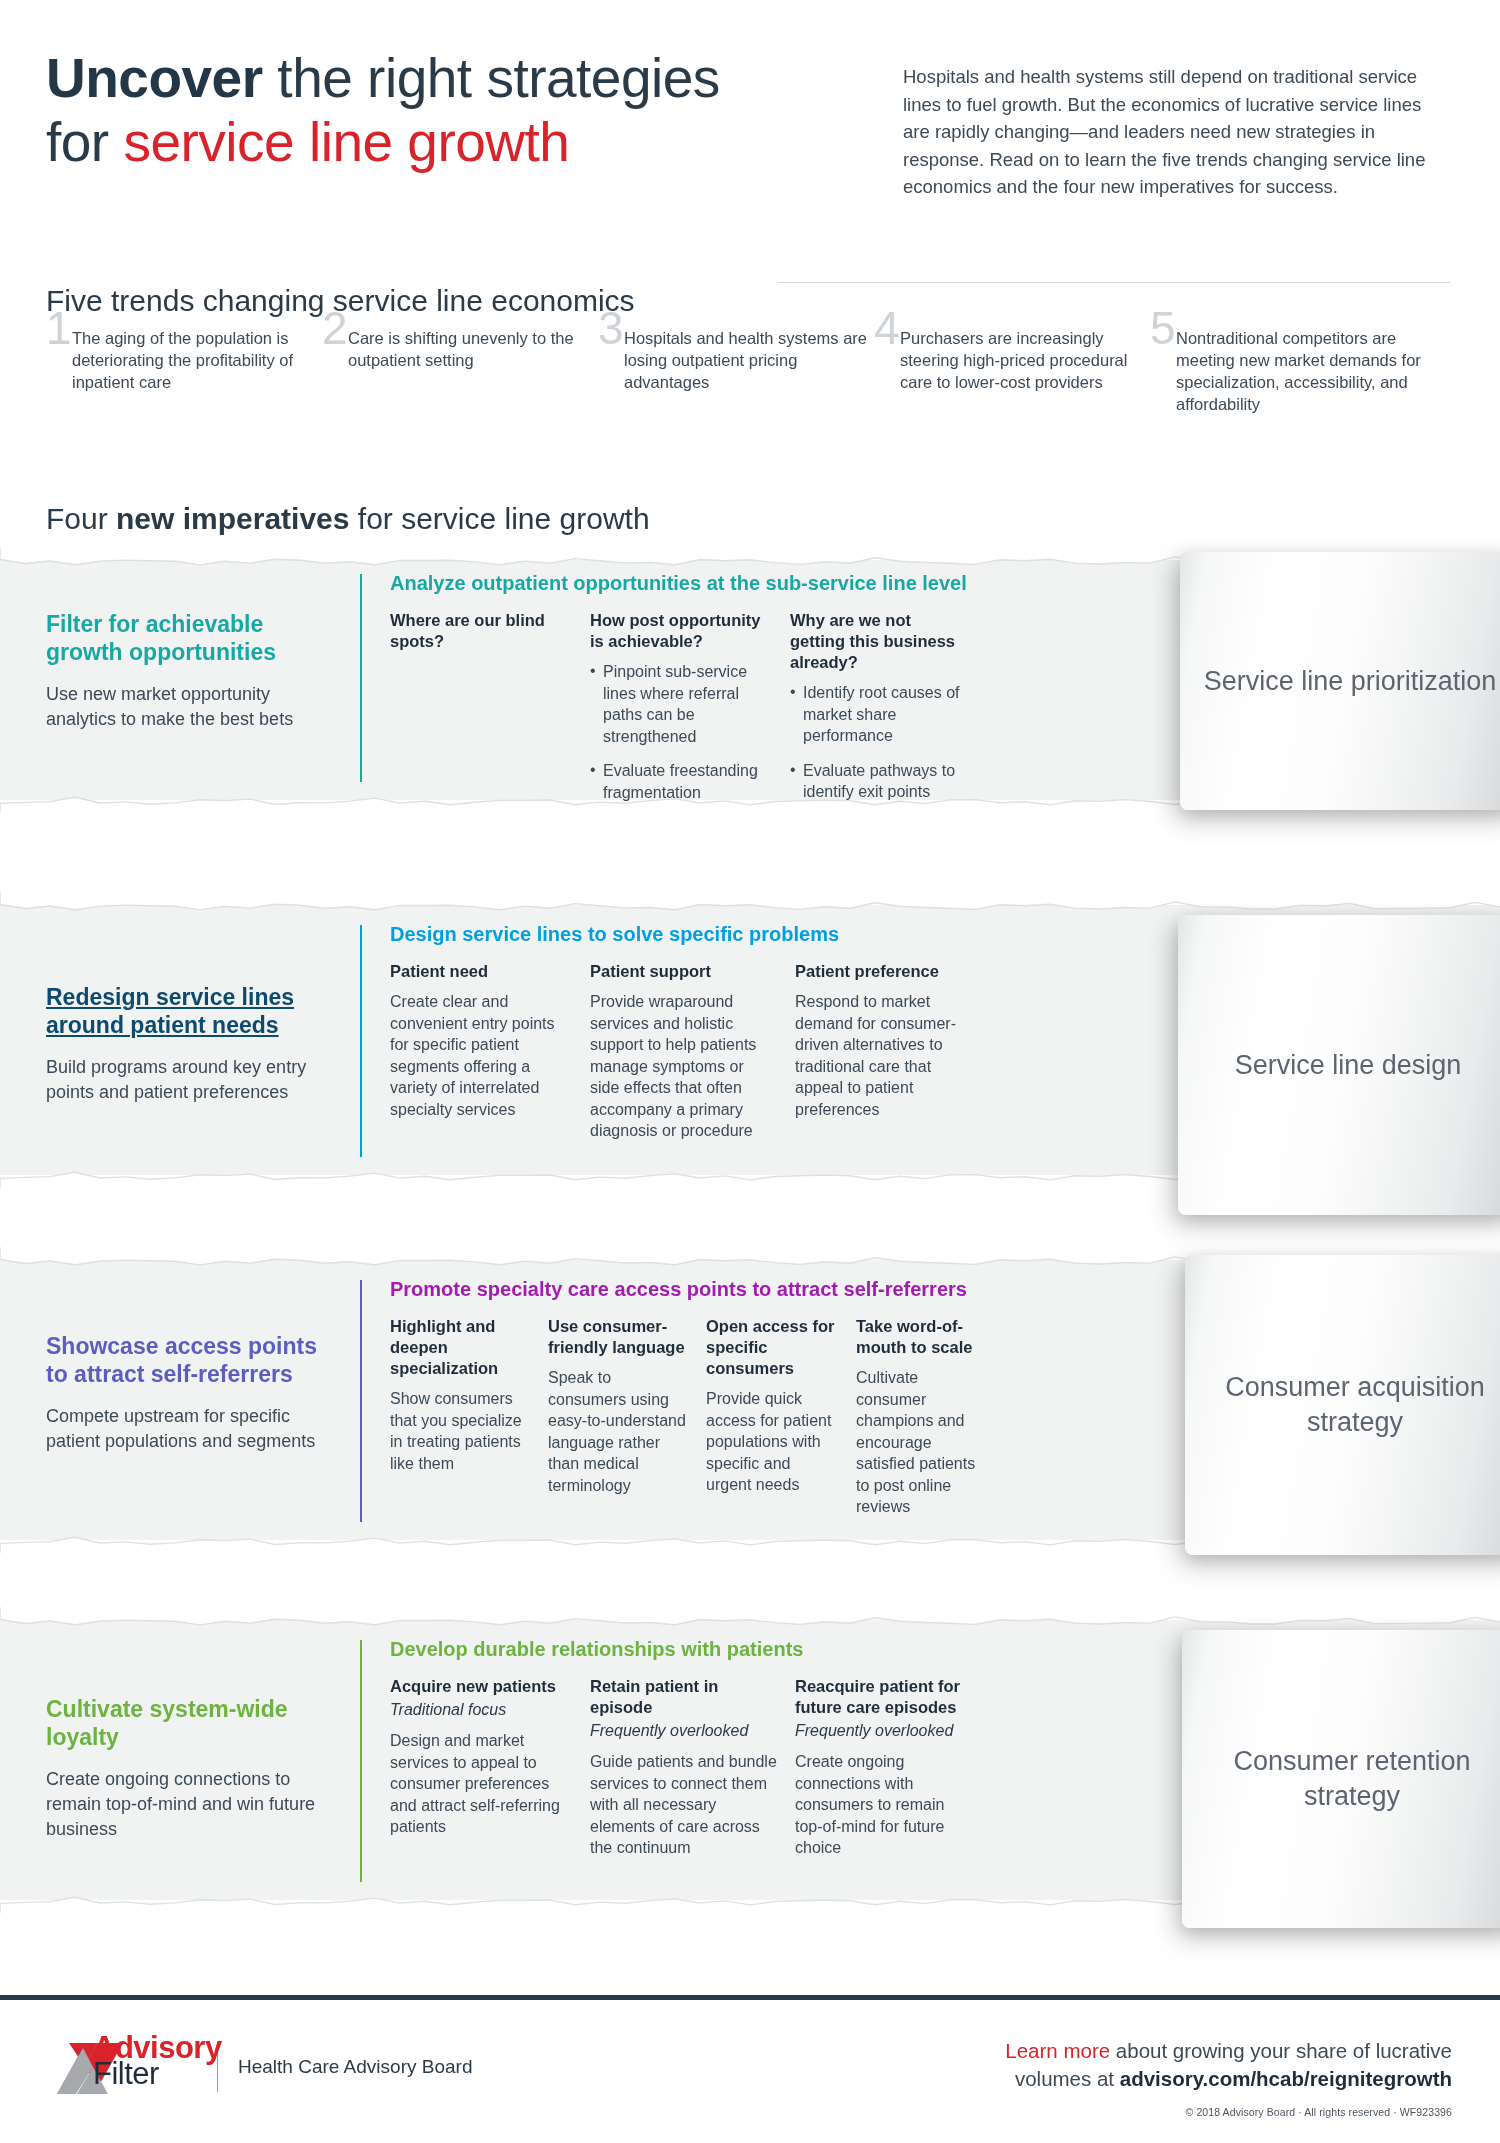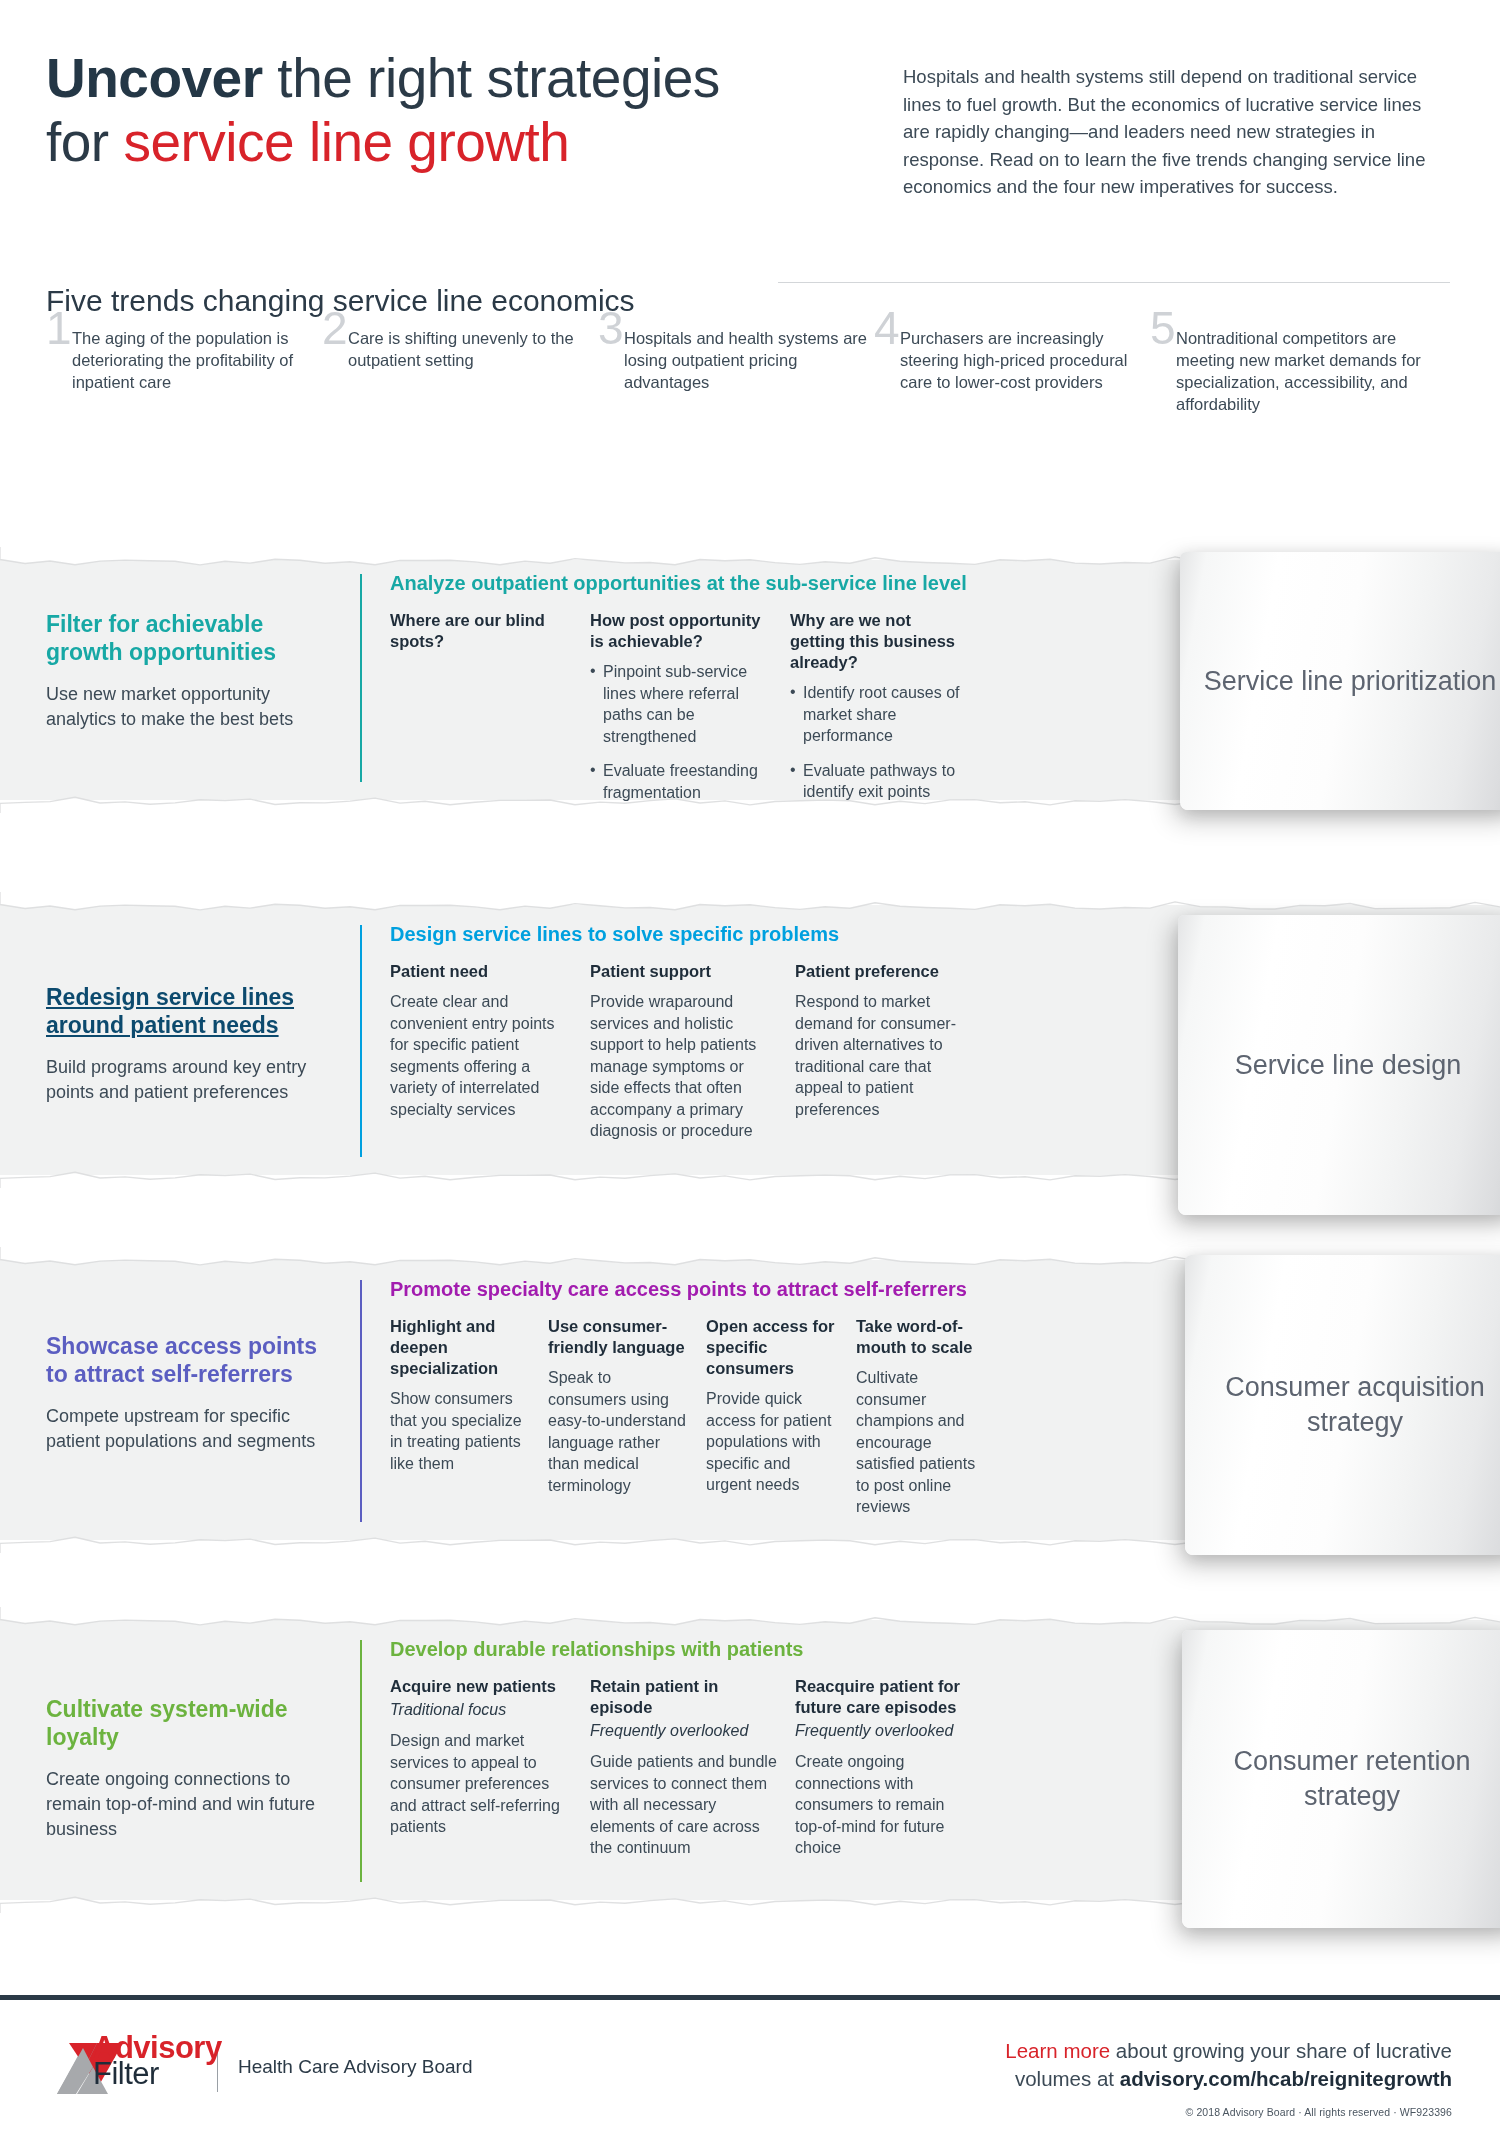--- a/index.html
+++ b/index.html
@@ -343,20 +343,21 @@
         <div class="trend-num">4</div>
         <div class="trend-text">Purchasers are increasingly steering high-priced procedural care to lower-cost providers</div>
       </div>
       <div class="trend">
         <div class="trend-num">5</div>
         <div class="trend-text">Nontraditional competitors are meeting new market demands for specialization, accessibility, and affordability</div>
       </div>
     </div>
   </div>
 
+  <div class="imperatives-head"><span>Four </span><b>new imperatives</b><span> for service line growth</span></div>
 
   <div class="panels" id="panels">
       <div class="panel" style="top: 0px; height: 240px;">
         <div class="panel-left" style="top: 50px;">
           <h3 style="color: rgb(23, 168, 165);">Filter for achievable growth opportunities</h3>
           <p>Use new market opportunity analytics to make the best bets</p>
         </div>
         <div class="divider" style="background: rgb(23, 168, 165); left: 360px; top: 14px; height: 208px;"></div>
         <div class="panel-right" style="top: 10px;">
           <h4 style="color: rgb(23, 168, 165);">Analyze outpatient opportunities at the sub-service line level</h4>

